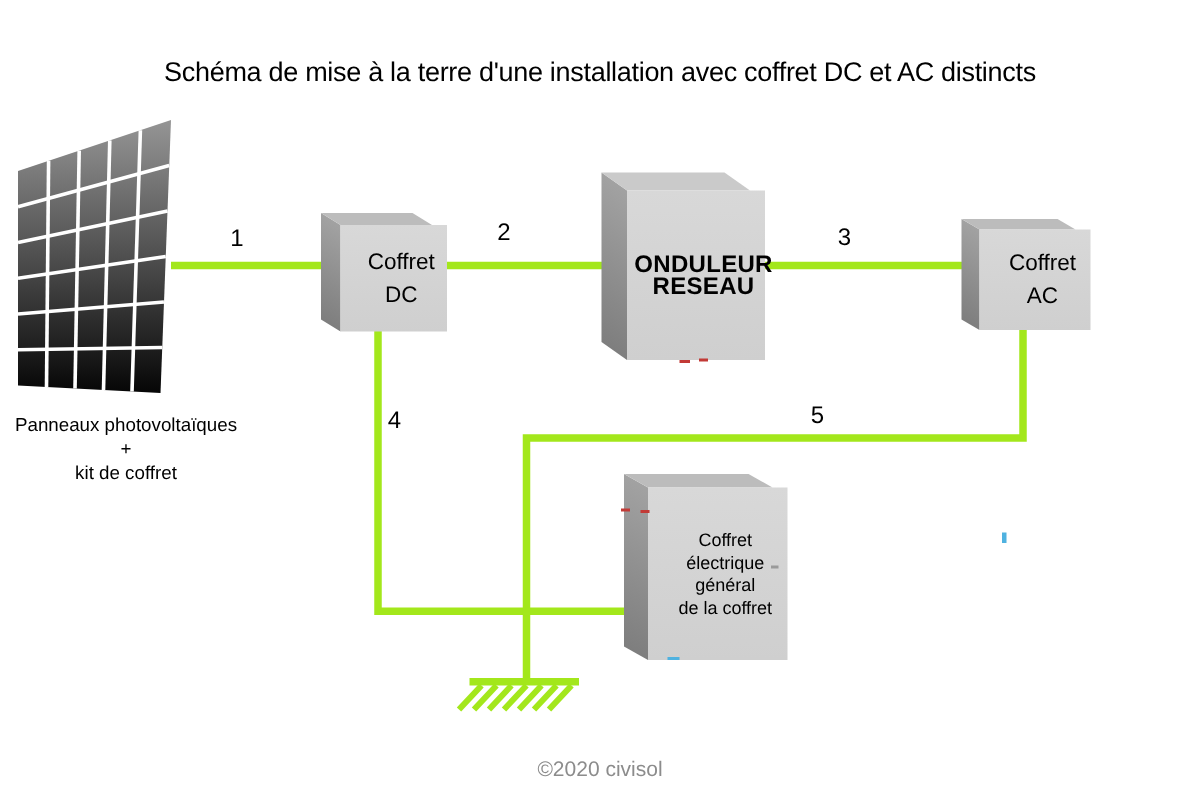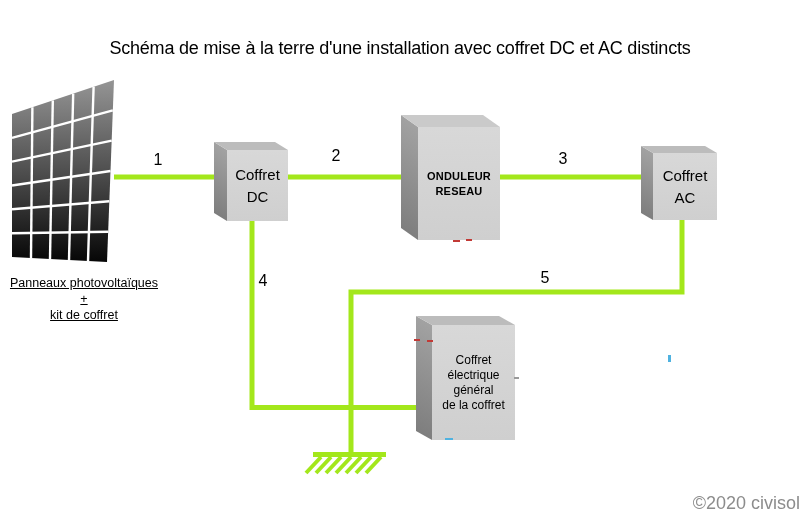--- a/index.html
+++ b/index.html
@@ -8,68 +8,69 @@
     font-family:"Liberation Sans", sans-serif; overflow:hidden; color:#000;
   }
   .layer-svg { position:absolute; left:0; top:0; z-index:1; }
 
   .title {
     position:absolute; top:15px; left:0; width:100%; text-align:center;
     font-size:18px; letter-spacing:-0.2px; z-index:3;margin-top:23px;
   }
   .caption {
     position:absolute; left:2px; top:275px; width:164px; text-align:center;
-    font-size:12.5px; line-height:16px; z-index:3;text-decoration:underline;
+    font-size:12.5px; line-height:16px; z-index:3;
   }
   .caption span { display:block; }
 
   
   .box3d { position:absolute; z-index:2; }
   .face { position:absolute; }
   .front {
     left:0; top:0; width:100%; height:100%;
     background:linear-gradient(180deg, var(--box-front-light), var(--box-front-dark));
     display:flex; flex-direction:column; align-items:center; justify-content:center;
     text-align:center;
+    padding-left:10px;
   }
   .front span { display:block; }
   .side {
     top:0; height:100%;
     background:linear-gradient(180deg, var(--box-side-light), var(--box-side-dark));
     transform-origin:100% 0;
   }
   .topf { left:0; width:100%; background:var(--box-top); transform-origin:0 100%; }
 
   #box-dc { left:227px; top:150px; width:61px; height:71px; font-size:15px; line-height:22px; }
   #box-dc .side { left:-13px; width:13px; transform:skewY(31.6deg); }
   #box-dc .topf { top:-8px; height:8px; transform:skewX(58.4deg); }
 
-  #box-onduleur { left:418px; top:127px; width:82px; height:113px; font-size:11px; font-weight:bold; line-height:15px; letter-spacing:0.2px; }
+  #box-onduleur { left:418px; top:127px; width:82px; height:113px; font-size:16px; font-weight:bold; line-height:15px; letter-spacing:0.2px; }
   #box-onduleur .side { left:-17px; width:17px; transform:skewY(35.2deg); }
   #box-onduleur .topf { top:-12px; height:12px; transform:skewX(54.8deg); background:var(--onduleur-top); }
 
   #box-ac { left:653px; top:153px; width:64px; height:67px; font-size:15px; line-height:22px; }
   #box-ac .side { left:-12px; width:12px; transform:skewY(30.3deg); }
   #box-ac .topf { top:-7px; height:7px; transform:skewX(59.7deg); }
 
   #box-general { left:432px; top:325px; width:83px; height:115px; font-size:12px; line-height:15px; }
   #box-general .side { left:-16px; width:16px; transform:skewY(29.4deg); }
   #box-general .topf { top:-9px; height:9px; transform:skewX(60.6deg); }
 
   
   .numlabel { position:absolute; width:20px; text-align:center; font-size:16px; z-index:3; }
   #lbl-1 { left:148px; top:151px; }
   #lbl-2 { left:326px; top:147px; }
   #lbl-3 { left:553px; top:150px; }
   #lbl-4 { left:253px; top:272px; }
   #lbl-5 { left:535px; top:269px; }
 
   .footer {
-    position:absolute; top:493px; left:0; width:100%; text-align:right;
-    font-size:18px; color:var(--footer-text); z-index:3;
+    position:absolute; top:504px; left:0; width:100%; text-align:center;
+    font-size:14px; color:var(--footer-text); z-index:3;
   }
 
   
   .artifact { position:absolute; z-index:4; }
   #art-1 { left:414px; top:339px; width:6px; height:2px; background:#c23a36; }
   #art-2 { left:427px; top:340px; width:6px; height:2px; background:#c23a36; }
   #art-3 { left:453px; top:240px; width:7px; height:2px; background:#c23a36; }
   #art-4 { left:466px; top:239px; width:6px; height:2px; background:#c23a36; }
   #art-5 { left:668px; top:355px; width:3px; height:7px; background:#4fb2e0; }
   #art-6 { left:445px; top:438px; width:8px; height:2px; background:#4fb2e0; }

